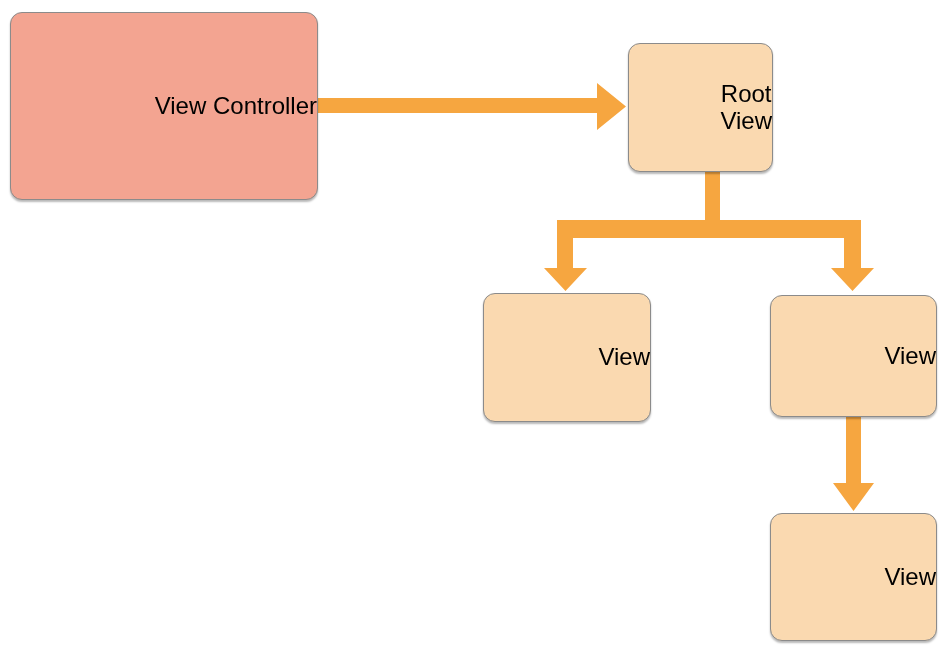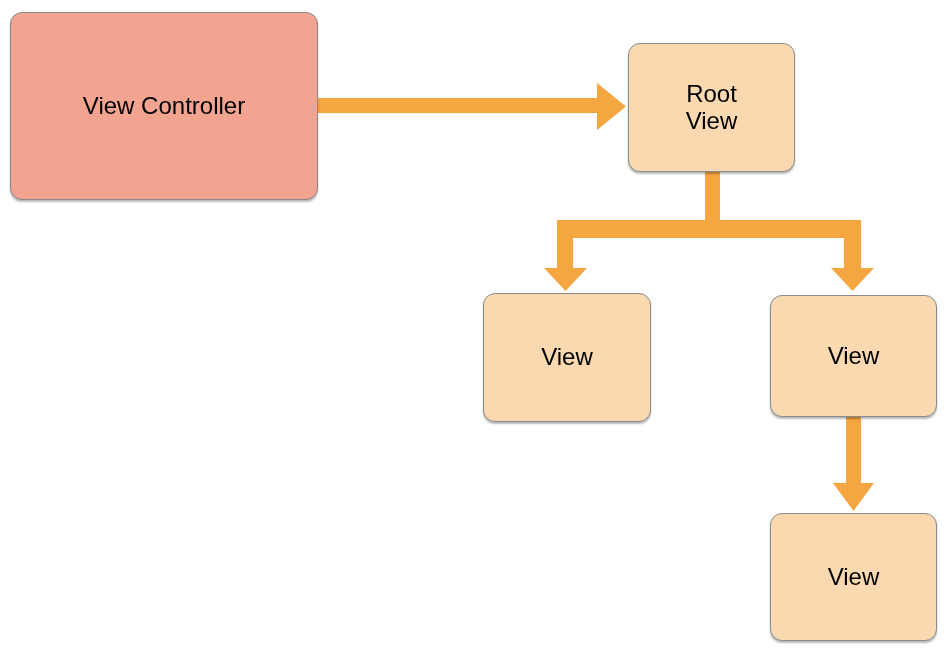--- a/index.html
+++ b/index.html
@@ -27,40 +27,40 @@
     fill: var(--arrow, #f6a640);
   }
   .node {
     position: absolute;
     box-sizing: border-box;
     border: 1.5px solid var(--node-border, #8b8b8b);
     border-radius: 12px;
     box-shadow: 0 2px 2px rgba(0, 0, 0, 0.28);
     display: flex;
     align-items: center;
-    justify-content: center;
+    justify-content: flex-end;
     text-align: center;
   }
   .node .label {
     font-size: 24px;
     line-height: 1.12;
     color: var(--label-text, #000000);
     white-space: pre-line;
   }
   .node-controller {
     left: 10px;
     top: 12px;
     width: 308px;
     height: 188px;
     background: var(--controller-fill, #f3a491);
   }
   .node-root-view {
     left: 628px;
     top: 43px;
-    width: 167px;
+    width: 145px;
     height: 129px;
     background: var(--view-fill, #fad9b0);
   }
   .node-left-view {
     left: 483px;
     top: 293px;
     width: 168px;
     height: 129px;
     background: var(--view-fill, #fad9b0);
   }

